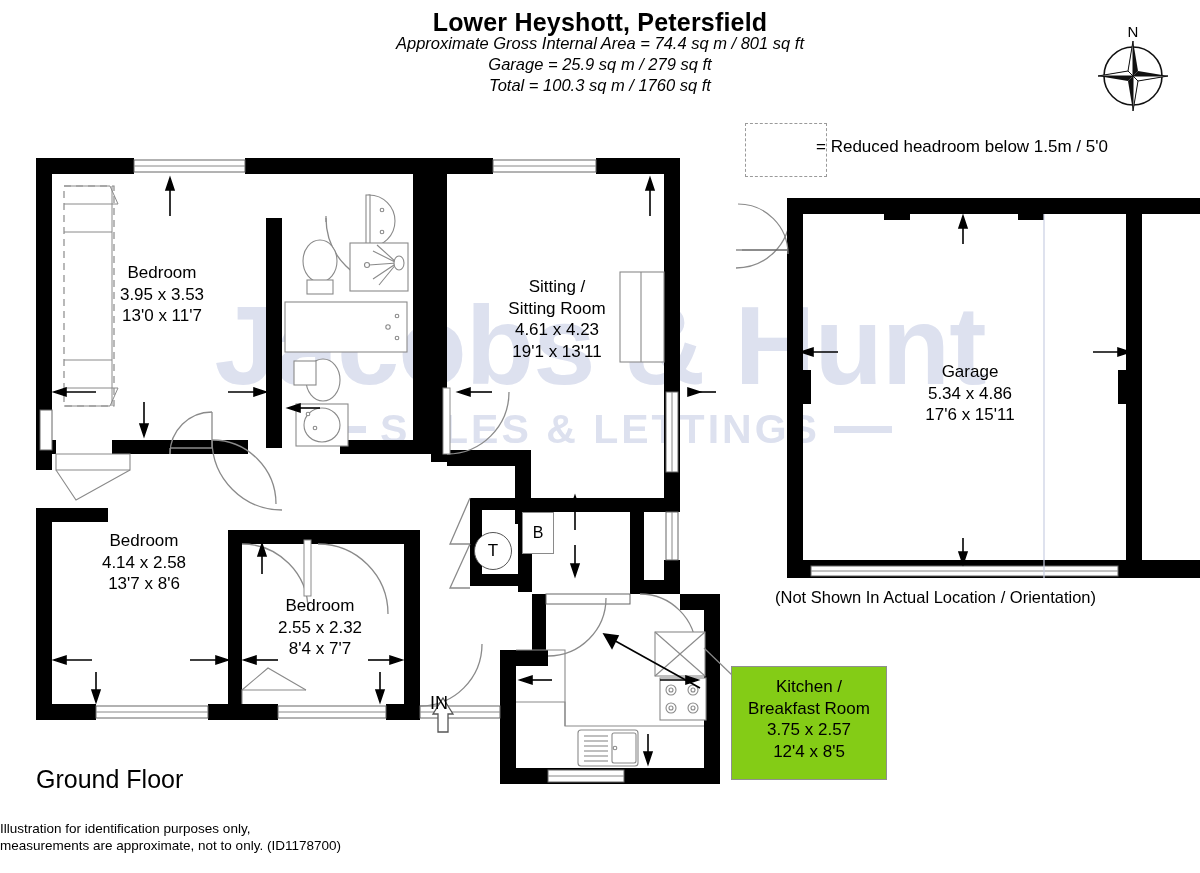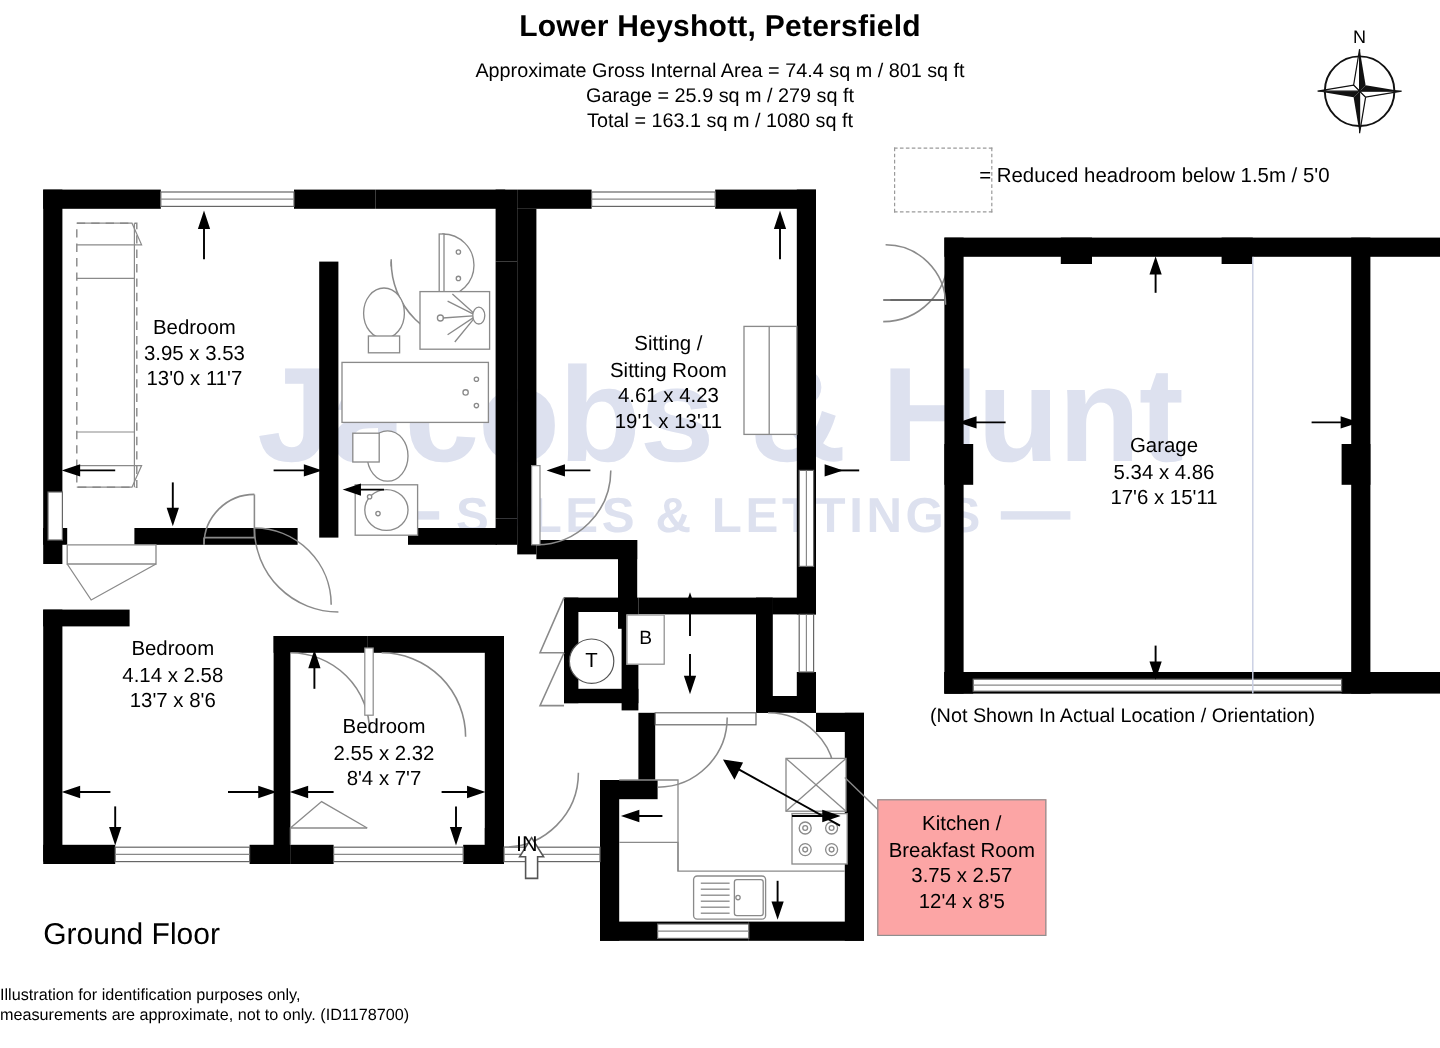--- a/index.html
+++ b/index.html
@@ -9,22 +9,22 @@
     font-family:"Liberation Sans", sans-serif;
     color:#000;
   }
   .abs{position:absolute;}
   
   #title{
     left:0;top:8px;width:1200px;text-align:center;
     font-size:25px;font-weight:bold;letter-spacing:.2px;
   }
   #areas{
-    left:0;top:49px;width:1200px;text-align:center;
-    font-size:16.5px;line-height:21px;
+    left:0;top:33px;width:1200px;text-align:center;
+    font-size:16.5px;line-height:21px;font-style:italic;
   }
   
   #compass{left:1098px;top:23px;width:70px;height:85px;}
   #compass .nlab{
     position:absolute;left:0;top:0;width:70px;text-align:center;
     font-size:15px;
   }
   
   #legend-box{
     left:745px;top:123px;width:80px;height:52px;
@@ -41,22 +41,22 @@
   #wm-main{font-size:112px;font-weight:bold;line-height:1;letter-spacing:-1px;}
   #wm-sub{font-size:41px;font-weight:bold;letter-spacing:3px;margin-top:4px;
           display:flex;align-items:center;justify-content:center;gap:14px;}
   #wm-sub .rule{display:block;width:58px;height:7px;background:#dde1ef;}
   
   .rlabel{position:absolute;text-align:center;font-size:17px;line-height:21.5px;
           white-space:nowrap;}
   .rlabel .nm{display:block;}
   
   #kitchen-box{
-    left:731px;top:666px;width:141px;height:114px;
-    border:1px solid #8f8f8f;background:#fca5a5;box-sizing:border-box;
+    left:731px;top:666px;width:156px;height:114px;
+    border:1px solid #8f8f8f;background:#84cc16;box-sizing:border-box;
   }
   #kitchen-box .rlabel{position:static;padding-top:9px;}
   
   #garage-note{left:775px;top:588px;font-size:16.5px;white-space:nowrap;}
   
   #ground-floor{left:36px;top:765px;font-size:25px;font-weight:normal;}
   
   #in-label{left:430px;top:693px;font-size:18px;}
   
   #footer{left:0;top:820px;width:1200px;
@@ -64,21 +64,21 @@
   svg{display:block;overflow:visible;}
 </style>
 </head>
 <body>
 
 <div id="title" class="abs">Lower Heyshott, Petersfield</div>
 
 <div id="areas" class="abs">
   <div>Approximate Gross Internal Area = 74.4 sq m / 801 sq ft</div>
   <div>Garage = 25.9 sq m / 279 sq ft</div>
-  <div>Total = 163.1 sq m / 1080 sq ft</div>
+  <div>Total = 100.3 sq m / 1760 sq ft</div>
 </div>
 
 <div id="compass" class="abs">
   <div class="nlab">N</div>
   <svg width="70" height="70" style="position:absolute;left:0;top:18px">
     <circle cx="35" cy="35" r="29" fill="#fff" stroke="#111" stroke-width="1.6"></circle>
     <polygon points="35,0 40,30 35,35 30,30" fill="#111"></polygon>
     <polygon points="35,70 40,40 35,35 30,40" fill="#111"></polygon>
     <polygon points="0,35 30,40 35,35 30,30" fill="#111"></polygon>
     <polygon points="70,35 40,40 35,35 40,30" fill="#111"></polygon>

